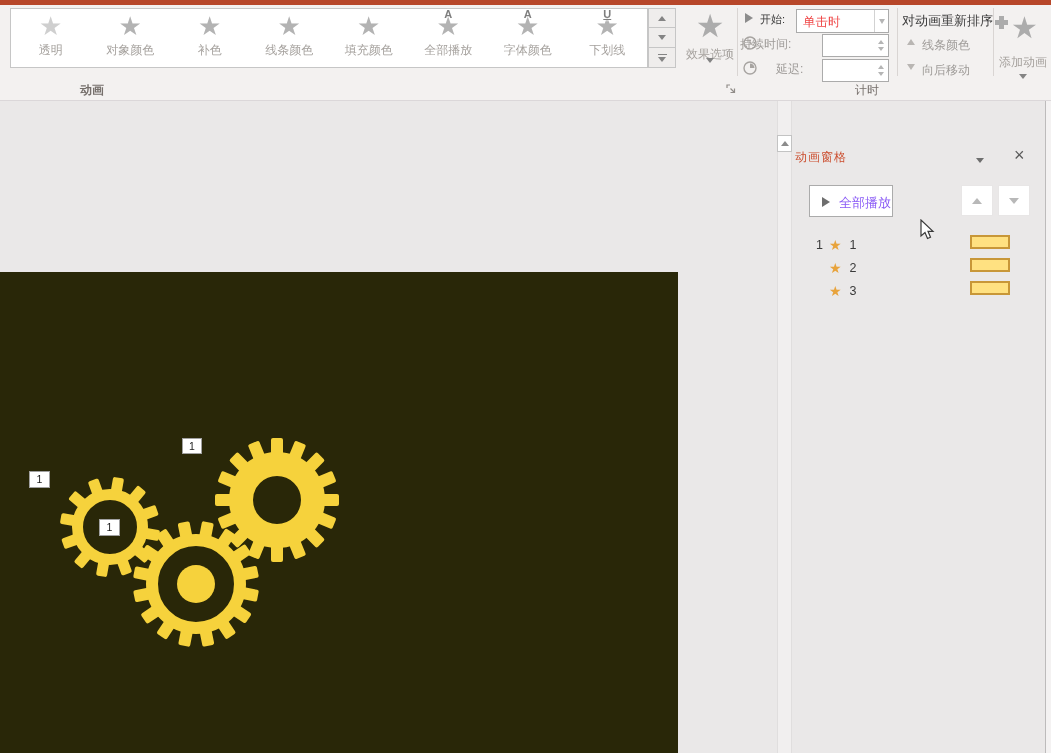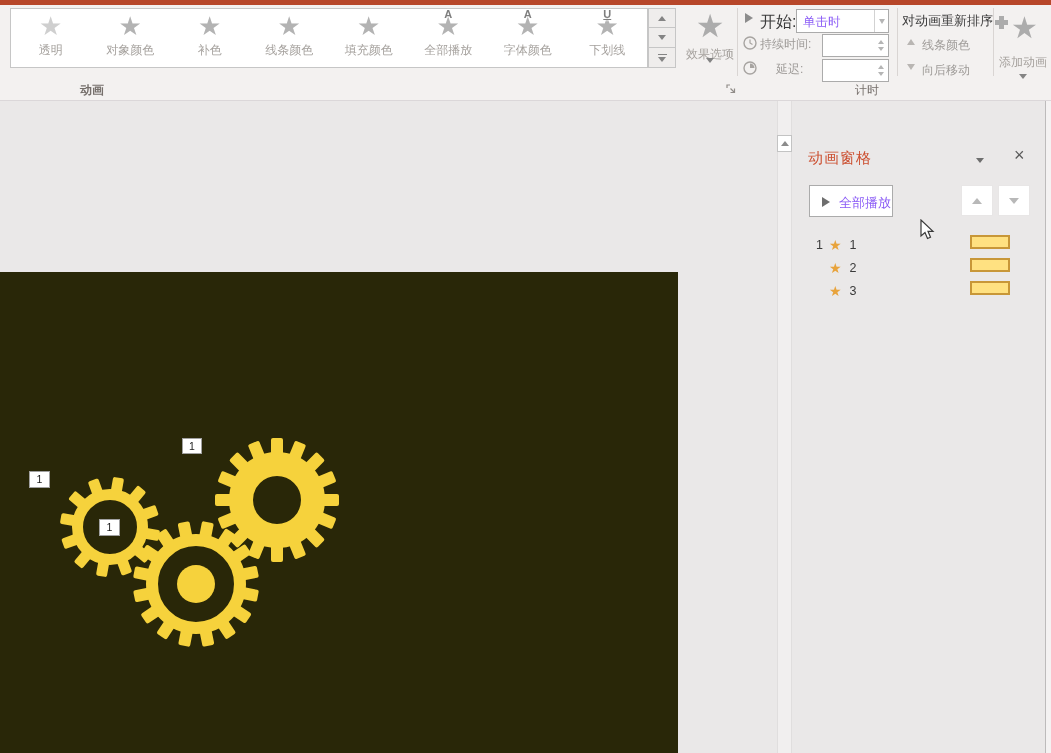--- a/index.html
+++ b/index.html
@@ -41,27 +41,27 @@
   .more-bar { width:9px; border-top:1px solid #848484; margin-bottom:2px; }
 
   
   .effect-options { position:absolute; left:683px; top:3px; width:54px; height:72px;
     text-align:center; }
   .eo-star { display:block; font-size:32px; line-height:36px; color:#ACACAC; }
   .eo-label { display:block; font-size:12px; color:#A5A19D; margin-top:2px; }
   .eo-dd { margin:3px auto 0; }
 
   
-  .t-label-dark { position:absolute; font-size:16px; color:#3B3B3B; }
+  .t-label-dark { position:absolute; font-size:11px; color:#3B3B3B; }
   .t-label-gray { position:absolute; font-size:12px; color:#9E9B98; }
   .play-tri { position:absolute; width:0; height:0; border-top:5px solid transparent;
     border-bottom:5px solid transparent; border-left:8px solid #8C8C8C; }
   .combo { position:absolute; left:796px; top:4px; width:93px; height:24px;
     background:#fff; border:1px solid #ABABAB; }
-  .combo-text { position:absolute; left:6px; top:4px; font-size:12.5px; color:#8b5cf6; }
+  .combo-text { position:absolute; left:6px; top:4px; font-size:12.5px; color:#ef4444; }
   .combo-dd { position:absolute; right:0; top:0; width:14px; height:22px;
     border-left:1px solid #D2D2D2; display:flex; align-items:center; justify-content:center; }
   .combo-dd .tri-down-sm { border-left-width:3.5px; border-right-width:3.5px; border-top-color:#B5B5B5; }
   .spinbox { position:absolute; width:67px; height:23px; background:#fff; border:1px solid #ABABAB; }
   .spinbox input { position:absolute; left:2px; top:1px; width:46px; height:19px;
     border:none; outline:none; font-size:12px; background:transparent; }
   .spin-up { position:absolute; right:4px; top:5px; width:0; height:0;
     border-left:3.5px solid transparent; border-right:3.5px solid transparent;
     border-bottom:4px solid #B5B5B5; }
   .spin-dn { position:absolute; right:4px; bottom:5px; width:0; height:0;
@@ -98,21 +98,21 @@
   .vscroll-track { position:absolute; left:777px; top:101px; width:15px; height:652px;
     background:#F1EFEF; border-left:1px solid #E0DEDE; border-right:1px solid #E0DEDE; }
   .vscroll-up { position:absolute; left:777px; top:135px; width:15px; height:17px;
     background:#FFFFFF; border:1px solid #C3C3C3; display:flex; align-items:center; justify-content:center; }
   .vscroll-up .tri-up-sm { border-bottom-color:#8C8C8C; }
 
   
   #pane { position:absolute; left:793px; top:101px; width:252px; height:652px; }
   .pane-right-border { position:absolute; left:1045px; top:101px; width:1px; height:652px; background:#BDBBBB; }
   .pane-right-strip { position:absolute; left:1046px; top:101px; width:5px; height:652px; background:#F4F2F2; }
-  .pane-title { position:absolute; left:15px; top:48px; font-size:15px; letter-spacing:1px;
+  .pane-title { position:absolute; left:2px; top:48px; font-size:12px; letter-spacing:1px;
     color:var(--pane-title,#CC4F30); }
   .pane-dd { position:absolute; left:180px; top:52px; width:14px; height:14px;
     display:flex; align-items:center; justify-content:center; }
   .pane-dd .tri-down-sm { border-top-color:#6E6E6E; border-left-width:4px; border-right-width:4px; }
   .pane-close { position:absolute; left:221px; top:44px; font-size:18px; color:#5A5A5A; }
   .play-all-btn { position:absolute; left:16px; top:84px; width:84px; height:32px;
     background:#fff; border:1px solid #ABABAB; }
   .play-all-btn .play-tri { left:12px; top:11px; border-left-color:#6E6E6E; }
   .play-all-label { position:absolute; left:29px; top:8px; font-size:13px; color:#8b5cf6; }
   .pane-btn { position:absolute; top:84px; width:32px; height:31px; background:#fff;
@@ -211,21 +211,21 @@
     <span class="combo-text">单击时</span>
     <span class="combo-dd">
         <span class="tri-down-sm"></span>
       </span>
   </div>
 
   <svg class="clock-icon" style="left:743px; top:31px;" width="14" height="14">
     <circle cx="7" cy="7" r="6" fill="none" stroke="#A7A4A1" stroke-width="1.4"></circle>
     <path d="M7 3.5 V7 L9.5 8.5" fill="none" stroke="#A7A4A1" stroke-width="1.2"></path>
   </svg>
-  <span class="t-label-gray" style="left:760px; top:31px;">持续时间:</span>
+  <span class="t-label-gray" style="left:740px; top:31px;">持续时间:</span>
   <div class="spinbox" style="left:822px; top:29px;">
     <input readonly="" value="" style="">
     <span class="spin-up"></span>
     <span class="spin-dn"></span>
   </div>
 
   <svg class="clock-icon" style="left:743px; top:56px;" width="14" height="14">
     <circle cx="7" cy="7" r="6" fill="none" stroke="#A7A4A1" stroke-width="1.4"></circle>
     <path d="M7 7 L7 2.5 A4.5 4.5 0 0 1 11.5 7 Z" fill="#A7A4A1" stroke="none"></path>
   </svg>

